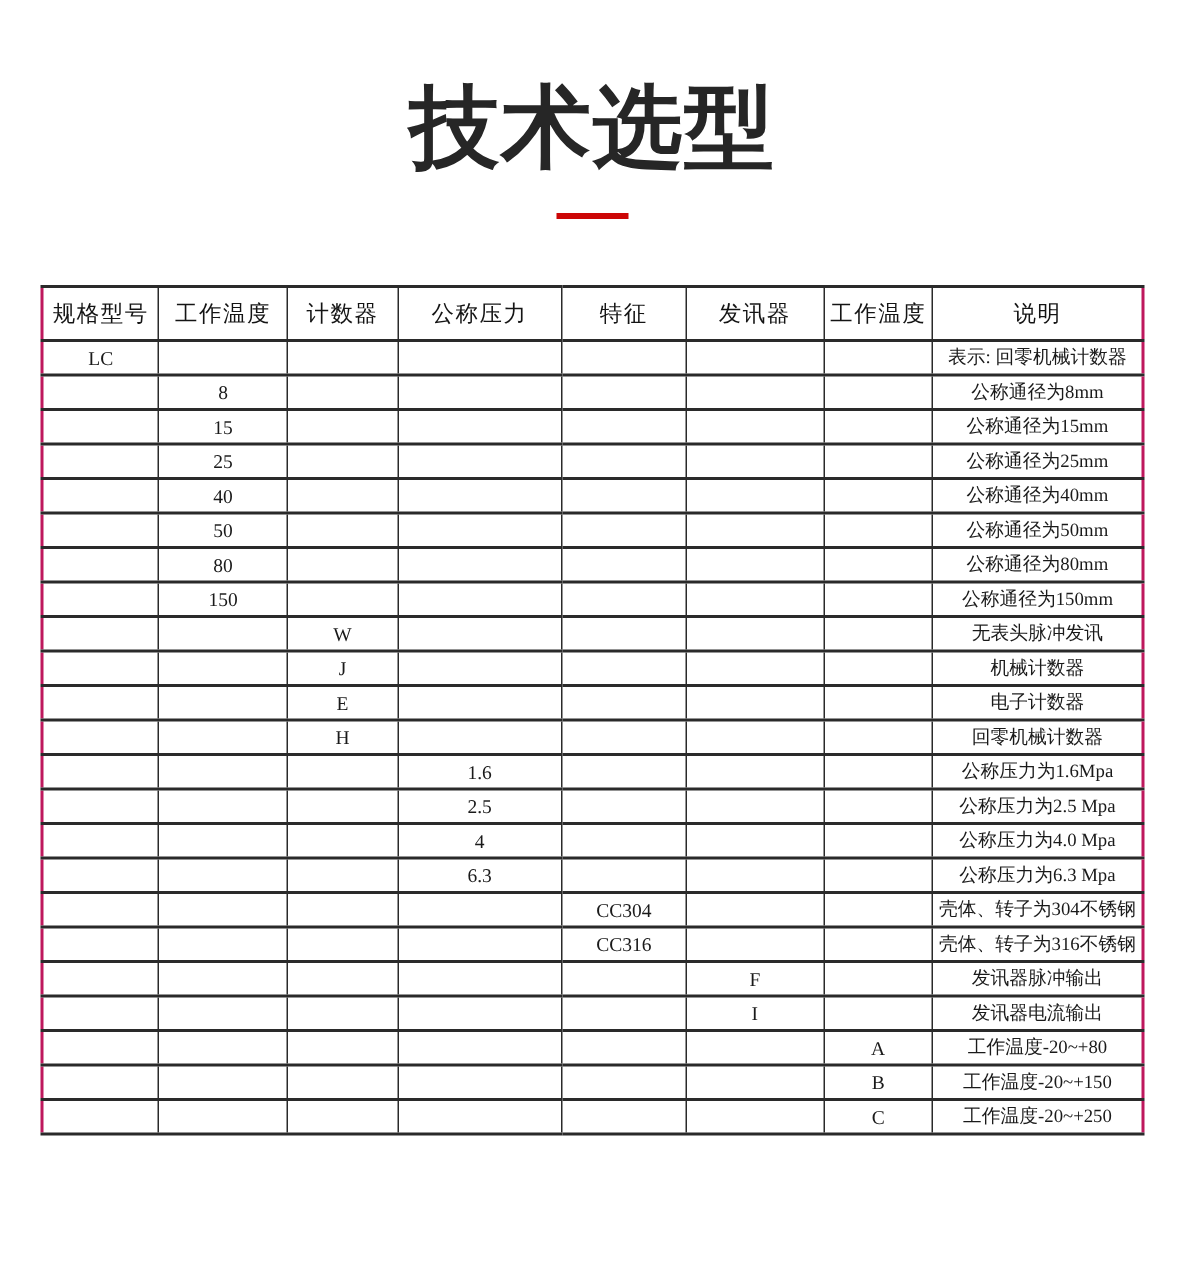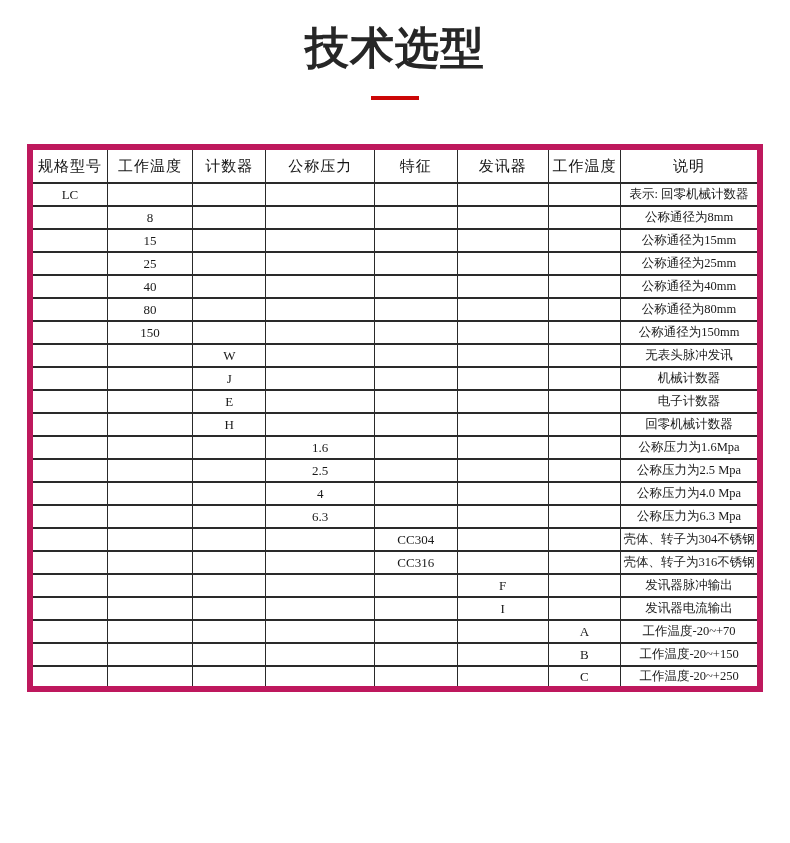--- a/index.html
+++ b/index.html
@@ -14,41 +14,41 @@
     font-family: "Liberation Serif", "DejaVu Serif", serif;
     color: #1f1f1f;
     overflow: hidden;
   }
   .page {
     width: 790px;
     padding: 0 27px;
   }
   .page-title {
     margin: 0;
-    padding-top: 24px;
+    padding-top: 52px;
     text-align: center;
     font-family: "Liberation Sans", "DejaVu Sans", sans-serif;
     font-weight: 700;
-    font-size: 44px;
+    font-size: 60px;
     line-height: 1.1;
     letter-spacing: 1px;
     color: #262626;
   }
   .title-divider {
     width: 48px;
     height: 4px;
     margin: 24px auto 0 auto;
     background: #cc0606;
   }
   table.selection-table {
     width: 100%;
     margin-top: 44px;
     border-collapse: collapse;
     table-layout: fixed;
-    border: 6px solid #be185d;
+    border: 2px solid #be185d;
   }
   table.selection-table th,
   table.selection-table td {
     border: 1px solid #2a2a2a;
     border-top-width: 2px;
     border-bottom-width: 2px;
     text-align: center;
     vertical-align: middle;
     padding: 0 2px;
     overflow: hidden;
@@ -148,20 +148,30 @@
           <td class="code-cell">40</td>
           <td class="code-cell"></td>
           <td class="code-cell"></td>
           <td class="code-cell"></td>
           <td class="code-cell"></td>
           <td class="code-cell"></td>
           <td class="description-cell">公称通径为40mm</td>
         </tr>
         <tr>
           <td class="code-cell"></td>
+          <td class="code-cell">50</td>
+          <td class="code-cell"></td>
+          <td class="code-cell"></td>
+          <td class="code-cell"></td>
+          <td class="code-cell"></td>
+          <td class="code-cell"></td>
+          <td class="description-cell">公称通径为50mm</td>
+        </tr>
+        <tr>
+          <td class="code-cell"></td>
           <td class="code-cell">80</td>
           <td class="code-cell"></td>
           <td class="code-cell"></td>
           <td class="code-cell"></td>
           <td class="code-cell"></td>
           <td class="code-cell"></td>
           <td class="description-cell">公称通径为80mm</td>
         </tr>
         <tr>
           <td class="code-cell"></td>
@@ -294,21 +304,21 @@
           <td class="description-cell">发讯器电流输出</td>
         </tr>
         <tr>
           <td class="code-cell"></td>
           <td class="code-cell"></td>
           <td class="code-cell"></td>
           <td class="code-cell"></td>
           <td class="code-cell"></td>
           <td class="code-cell"></td>
           <td class="code-cell">A</td>
-          <td class="description-cell">工作温度-20~+70</td>
+          <td class="description-cell">工作温度-20~+80</td>
         </tr>
         <tr>
           <td class="code-cell"></td>
           <td class="code-cell"></td>
           <td class="code-cell"></td>
           <td class="code-cell"></td>
           <td class="code-cell"></td>
           <td class="code-cell"></td>
           <td class="code-cell">B</td>
           <td class="description-cell">工作温度-20~+150</td>

